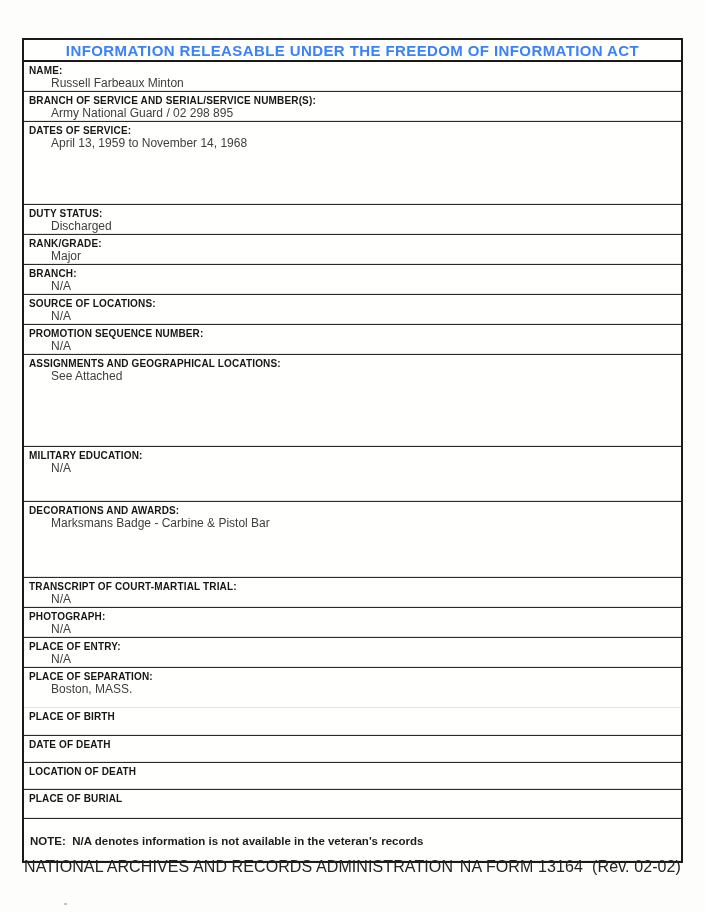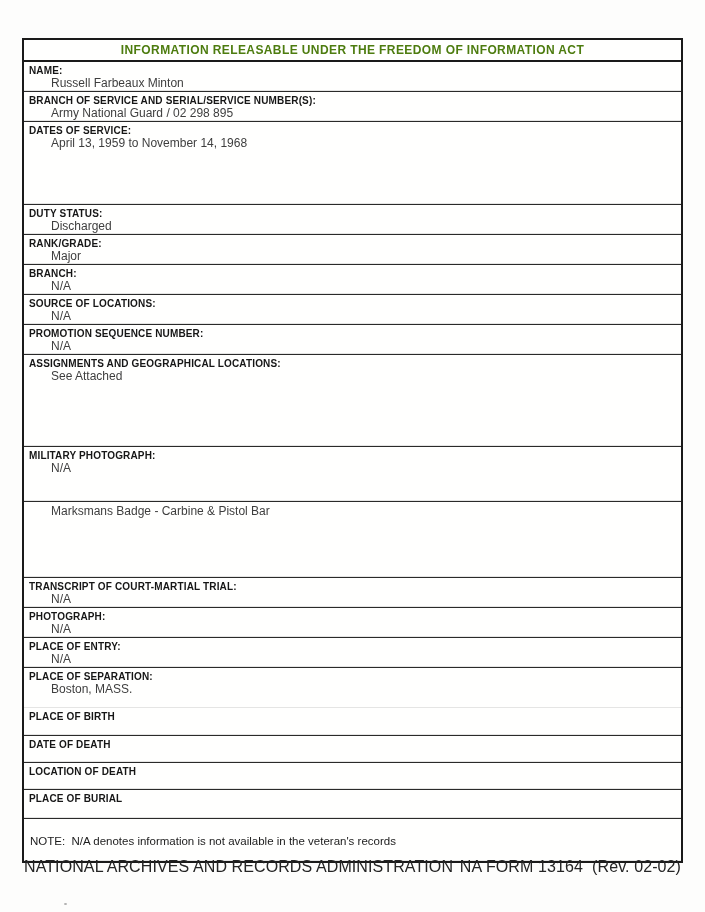--- a/index.html
+++ b/index.html
@@ -21,23 +21,23 @@
   }
 
   .title-row {
     min-height: 22px;
     border-bottom: 2px solid #1a1a1a;
     display: flex; align-items: center; justify-content: center;
     padding: 1px 4px;
   }
   .title-row .t {
     font-weight: bold;
-    font-size: 12px;
+    font-size: 15px;
     letter-spacing: 0.4px;
-    color: #4d7c0f;
+    color: #3b82f6;
     white-space: nowrap;
   }
 
   .row {
     border-bottom: 1px solid #2a2a2a;
     padding: 2px 0 0 0;
     box-shadow: inset 0 -3px 0 -2px rgba(110,110,110,0.18);
   }
   .row:last-child { border-bottom: none; }
 
@@ -79,20 +79,21 @@
     font-weight: bold;
     font-size: 12.5px;
     letter-spacing: 0.3px;
     color: #141414;
   }
 
   .note-row {
     min-height: 42px;
     display: flex; align-items: center;
     padding-left: 6px;
+    font-weight: bold;
   }
   .note-row .t {
     font-size: 11.5px;
     color: #1c1c1c;
     white-space: pre-wrap;
   }
 
   .footer {
     position: absolute;
     left: 22px; top: 858px;
@@ -167,25 +168,26 @@
       <div class="flabel">PROMOTION SEQUENCE NUMBER:</div>
       <div class="fvalue">N/A</div>
     </div>
 
     <div class="row h92">
       <div class="flabel">ASSIGNMENTS AND GEOGRAPHICAL LOCATIONS:</div>
       <div class="fvalue">See Attached</div>
     </div>
 
     <div class="row h55">
-      <div class="flabel">MILITARY PHOTOGRAPH:</div>
+      <div class="flabel">MILITARY EDUCATION:</div>
       <div class="fvalue">N/A</div>
     </div>
 
     <div class="row h76">
+      <div class="flabel">DECORATIONS AND AWARDS:</div>
       <div class="fvalue">Marksmans Badge - Carbine &amp; Pistol Bar</div>
     </div>
 
     <div class="row h27">
       <div class="flabel">TRANSCRIPT OF COURT-MARTIAL TRIAL:</div>
       <div class="fvalue">N/A</div>
     </div>
 
     <div class="row h26">
       <div class="flabel">PHOTOGRAPH:</div>

